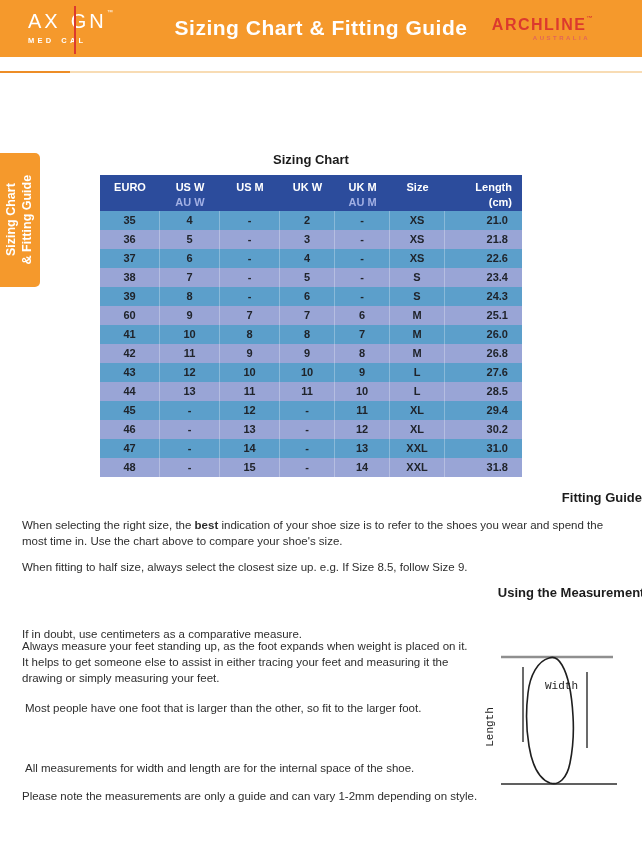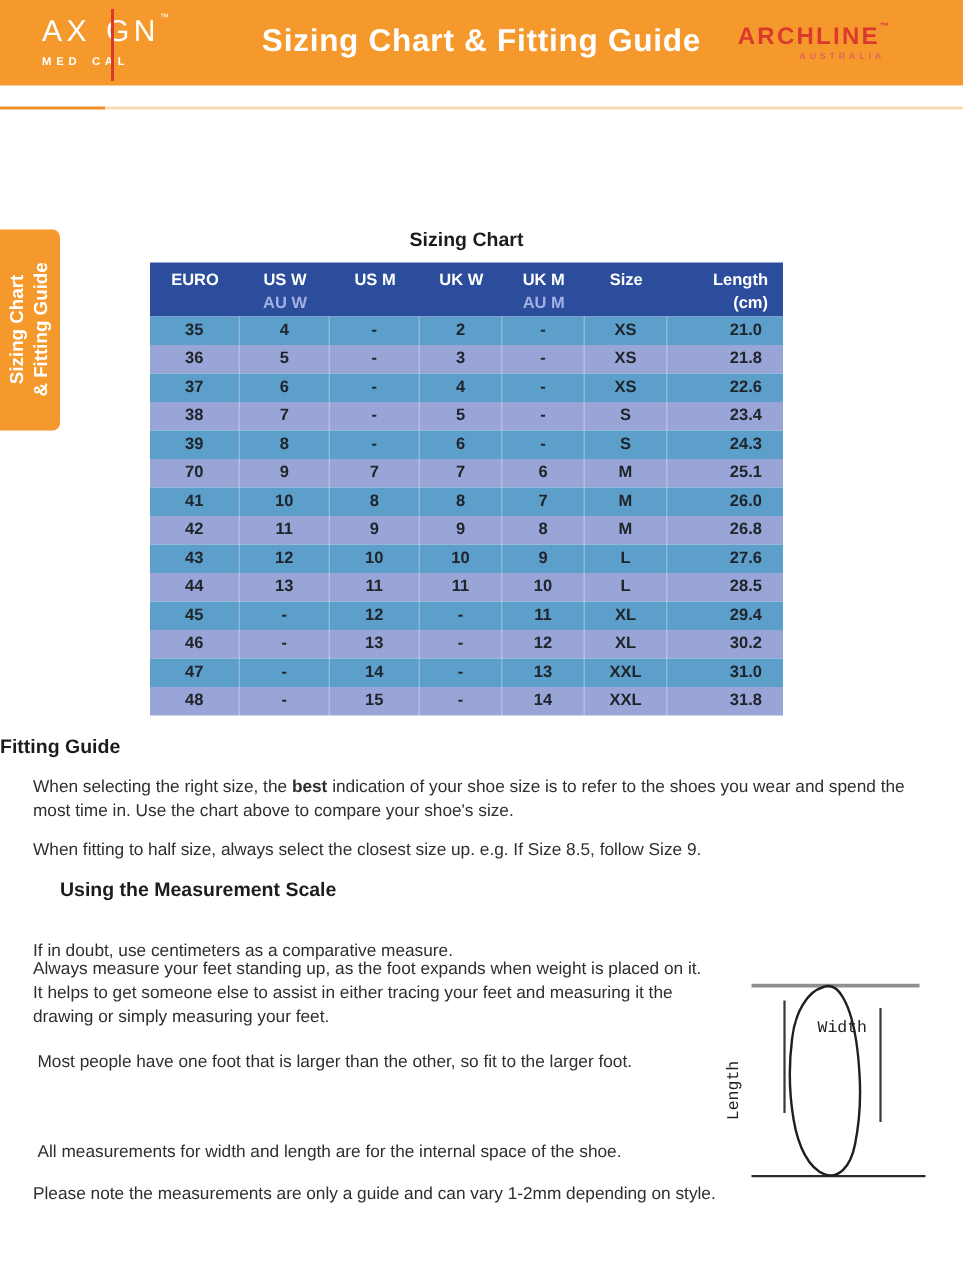--- a/index.html
+++ b/index.html
@@ -58,21 +58,21 @@
   .trow.blue{background:var(--row-blue);}
   .trow.lav{background:var(--row-lav);}
   .tcell{
     font-size:11px;font-weight:700;color:var(--cell-ink);text-align:center;
     line-height:19px;box-sizing:border-box;border-right:1px solid rgba(255,255,255,0.28);
   }
   .tcell:last-child{border-right:none;text-align:right;padding-right:14px;}
   .c0{width:60px;} .c1{width:60px;} .c2{width:60px;} .c3{width:55px;} .c4{width:55px;} .c5{width:55px;} .c6{width:77px;}
 
   
-  .h-center{position:absolute;left:0;width:642px;text-align:left;font-size:13px;font-weight:700;color:#1c1c1c;}
+  .h-center{position:absolute;left:0;width:642px;text-align:right;font-size:13px;font-weight:700;color:#1c1c1c;}
   .para{position:absolute;font-size:11.5px;line-height:1.4;color:var(--ink);}
 
   
   .foot-diagram{position:absolute;left:493px;top:648px;width:142px;height:146px;font-family:Liberation Mono, monospace;}
   .diag-width{
     position:absolute;left:52px;top:32px;font-size:11px;color:#222;
   }
   .diag-length{
     position:absolute;left:-23px;top:73px;font-size:11px;color:#222;transform:rotate(-90deg);
   }
@@ -155,21 +155,21 @@
         <div class="trow blue">
           <div class="tcell c0">39</div>
           <div class="tcell c1">8</div>
           <div class="tcell c2">-</div>
           <div class="tcell c3">6</div>
           <div class="tcell c4">-</div>
           <div class="tcell c5">S</div>
           <div class="tcell c6">24.3</div>
         </div>
         <div class="trow lav">
-          <div class="tcell c0">70</div>
+          <div class="tcell c0">60</div>
           <div class="tcell c1">9</div>
           <div class="tcell c2">7</div>
           <div class="tcell c3">7</div>
           <div class="tcell c4">6</div>
           <div class="tcell c5">M</div>
           <div class="tcell c6">25.1</div>
         </div>
         <div class="trow blue">
           <div class="tcell c0">41</div>
           <div class="tcell c1">10</div>

